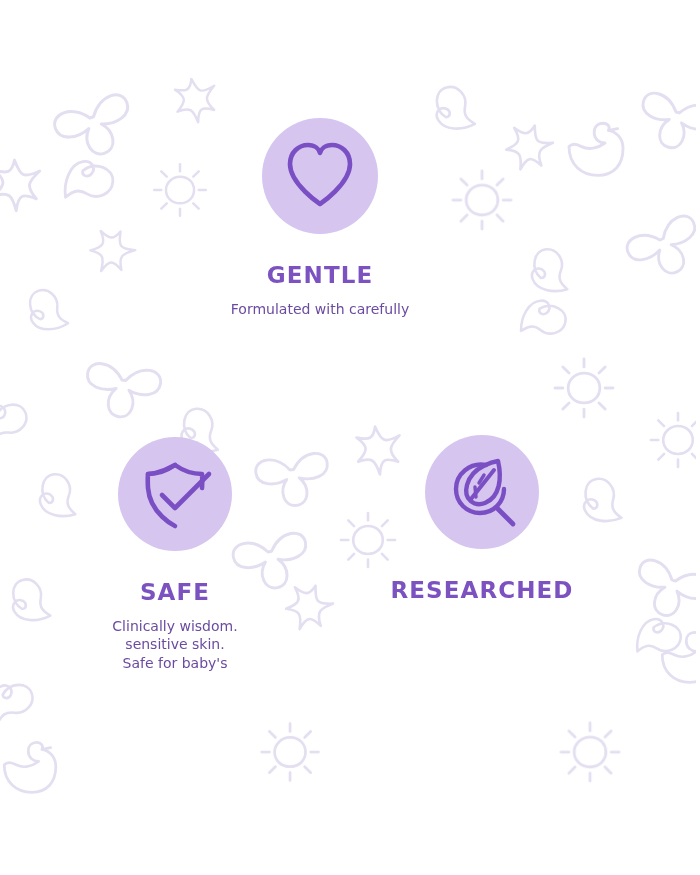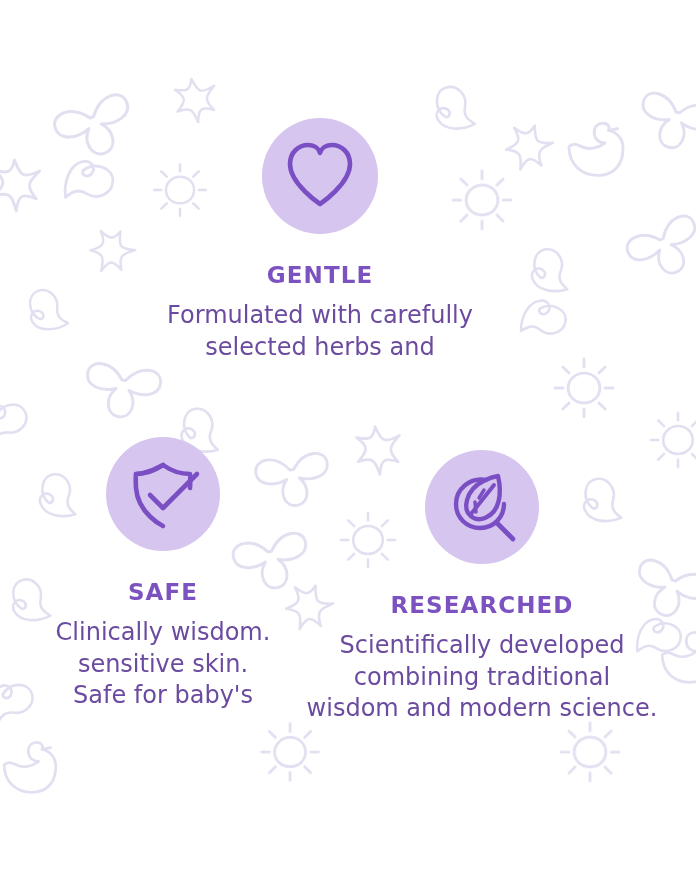--- a/index.html
+++ b/index.html
@@ -42,28 +42,28 @@
     text-align: center;
   }
 
   #feature-gentle {
     left: 120px;
     top: 118px;
     width: 400px;
   }
 
   #feature-safe {
-    left: 28px;
+    left: 40px;
     top: 437px;
     width: 270px;
   }
 
   #feature-researched {
     left: 306px;
-    top: 450px;
+    top: 435px;
     width: 352px;
   }
 
   .icon-circle {
     width: 116px;
     height: 116px;
     border-radius: 50%;
     background: #d6c5ef;
     margin: 0 auto;
     display: flex;
@@ -91,21 +91,21 @@
     line-height: 1;
   }
 
   #feature-safe .feature-heading,
   #feature-researched .feature-heading {
     margin-top: 30px;
   }
 
   .feature-body {
     font-family: "DejaVu Sans", "Liberation Sans", sans-serif;
-    font-size: 24px;
+    font-size: 14px;
     line-height: 1.32;
     color: #6b4ba0;
     margin-top: 13px;
     font-weight: 400;
   }
 
   .feature-body .line {
     display: block;
     white-space: nowrap;
   }
@@ -211,21 +211,20 @@
     <div class="icon-circle">
       <svg width="80" height="80" viewBox="0 0 80 80">
         <path d="M40 68 C40 68 10 48 10 28 C10 16 19 9 28 9
                  C35 9 39 13 40 17 C41 13 45 9 52 9
                  C61 9 70 16 70 28 C70 48 40 68 40 68 Z" fill="none" stroke="#7b4fc4" stroke-width="4.6" stroke-linejoin="round" stroke-linecap="round"></path>
       </svg>
     </div>
     <div class="feature-heading">GENTLE</div>
     <div class="feature-body">
       <span class="line">Formulated with carefully</span>
-      <span class="line">selected herbs and</span>
     </div>
   </div>
 
   <div class="feature" id="feature-safe">
     <div class="icon-circle">
       <svg width="80" height="80" viewBox="0 0 80 80">
         <path d="M40 72 C40 72 15 60 13 34 C12.5 25 13 20 13 20
                  C24 20 33 16 40 11 C47 16 56 20 67 20
                  C67 20 67.5 25 67 34" fill="none" stroke="#7b4fc4" stroke-width="4.6" stroke-linejoin="round" stroke-linecap="round"></path>
         <path d="M13 20 C13 20 24 20 40 11" fill="none" stroke="#7b4fc4" stroke-width="4.6" stroke-linejoin="round" stroke-linecap="round"></path>
@@ -252,20 +251,15 @@
         <path d="M56 9 C56 9 30 13 25 33 C21 48 33 55 43 51
                  C58 45 60 26 56 9 Z" fill="none" stroke="#7b4fc4" stroke-width="4.4" stroke-linejoin="round" stroke-linecap="round"></path>
 
         <path d="M52 18 L29 47" fill="none" stroke="#7b4fc4" stroke-width="4.0" stroke-linecap="round"></path>
 
         <path d="M42 23 L37 31" fill="none" stroke="#7b4fc4" stroke-width="3.4" stroke-linecap="round"></path>
         <path d="M33 35 L34 45" fill="none" stroke="#7b4fc4" stroke-width="3.4" stroke-linecap="round"></path>
       </svg>
     </div>
     <div class="feature-heading">RESEARCHED</div>
-    <div class="feature-body">
-      <span class="line">Scientifically developed</span>
-      <span class="line">combining traditional</span>
-      <span class="line">wisdom and modern science.</span>
-    </div>
   </div>
 
 </div>
 
 </body></html>

